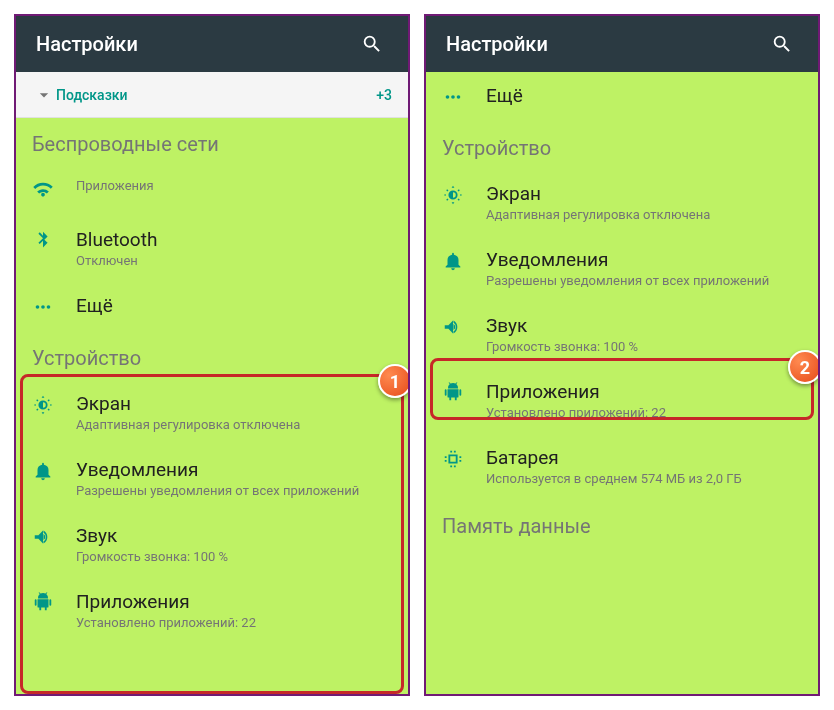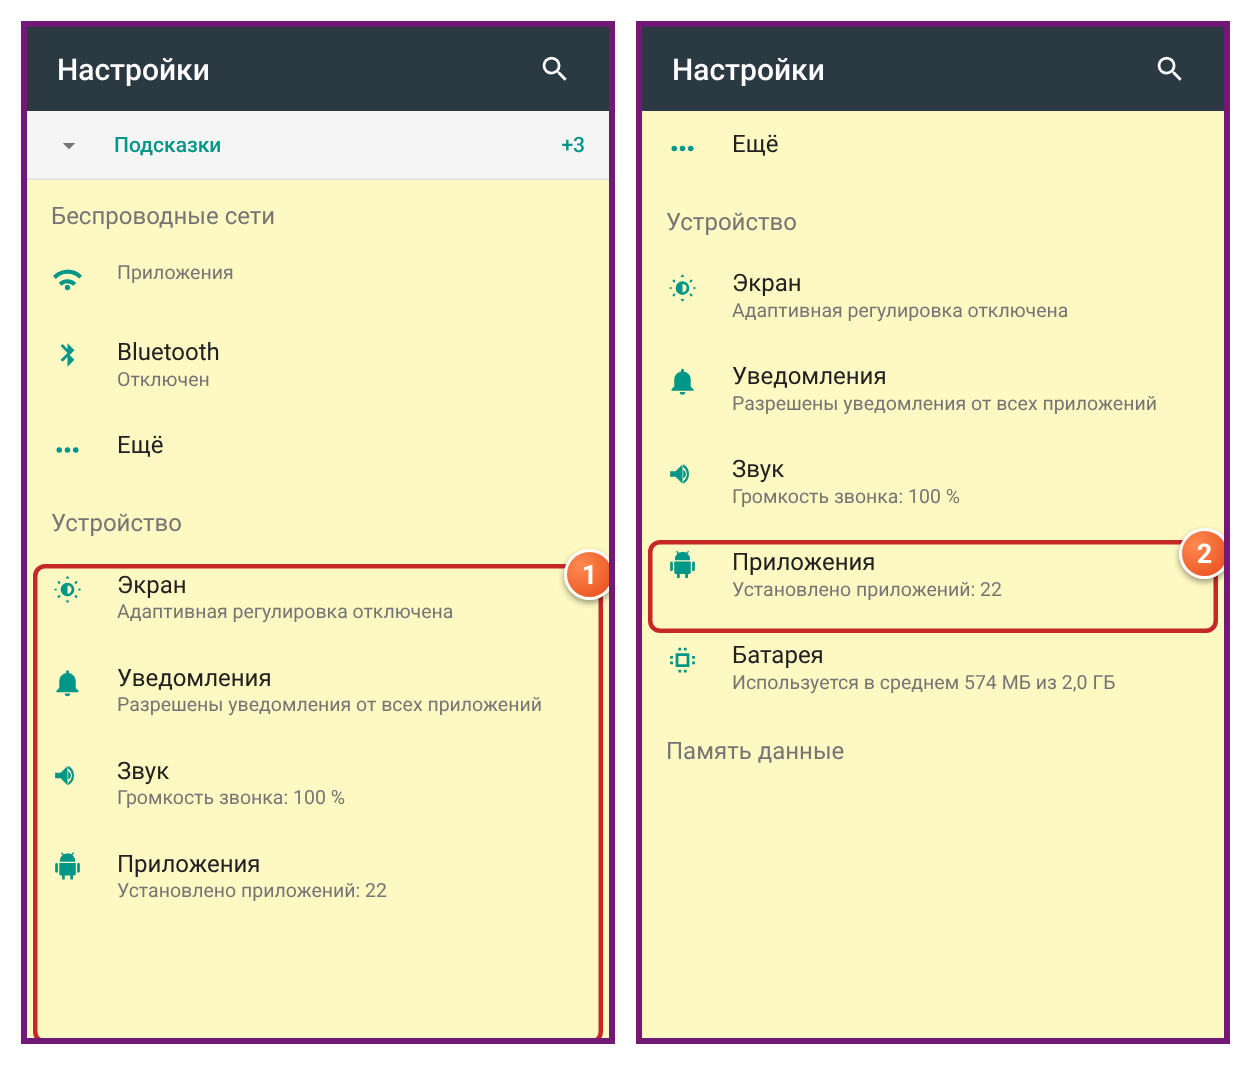--- a/index.html
+++ b/index.html
@@ -14,26 +14,26 @@
   }
   .screens {
     display: flex;
     gap: 14px;
     padding: 14px;
     height: 100%;
     position: relative;
   }
   .screen {
     flex: 1 1 0;
-    border: 4px solid #701a75;
+    border: 2px solid #701a75;
     display: flex;
     flex-direction: column;
     overflow: hidden;
     position: relative;
-    background: #fef9c3;
+    background: #bef264;
   }
   
   .appbar {
     background: #2b3a42;
     color: #fff;
     height: 56px;
     display: flex;
     align-items: center;
     padding: 0 16px 0 20px;
   }
@@ -56,55 +56,54 @@
     padding: 0 16px;
     background: #f5f5f5;
     border-bottom: 1px solid #e0e0e0;
   }
   .hints .chev {
     color: #757575;
     width: 24px;
     display: flex; justify-content: center;
   }
   .hints-label {
-    margin-left: 18px;
     color: #009688;
     font-weight: 500;
     flex: 1;
   }
   .hints-count {
     color: #009688;
     font-weight: 500;
   }
   
   .section-header {
     padding: 14px 16px 10px 16px;
     color: #757575;
-    font-size: 16px;
+    font-size: 20px;
   }
   
   .item {
     display: flex;
     align-items: flex-start;
     padding: 12px 16px 14px 16px;
     cursor: pointer;
   }
   .item .icon {
     width: 44px;
     flex-shrink: 0;
     color: #009688;
     padding-top: 2px;
     display: flex;
     justify-content: flex-start;
   }
   .item .texts {
     flex: 1;
   }
   .item-title {
-    font-size: 16px;
+    font-size: 19px;
     color: #212121;
     margin-bottom: 2px;
   }
   .item-sub {
     font-size: 13px;
     color: #757575;
   }
   .item.no-sub .item-title { margin-bottom: 0; }
   
   .highlight-box {

